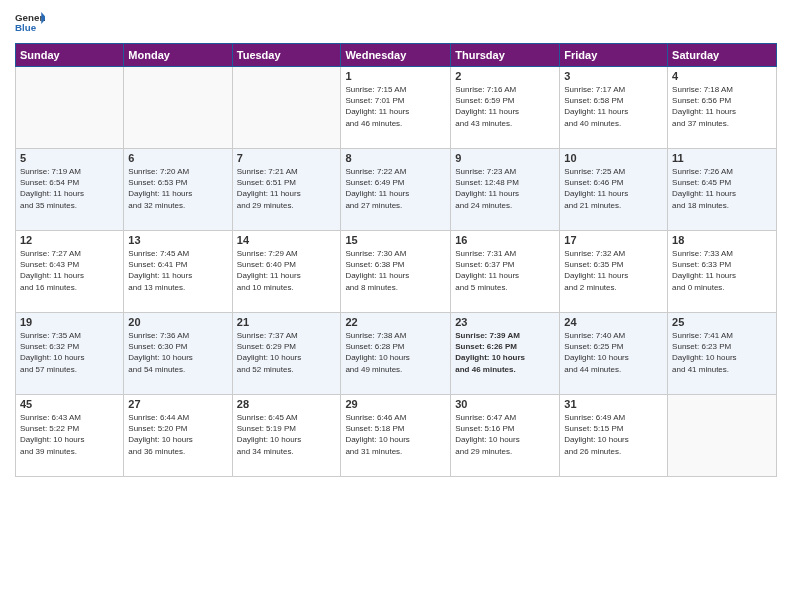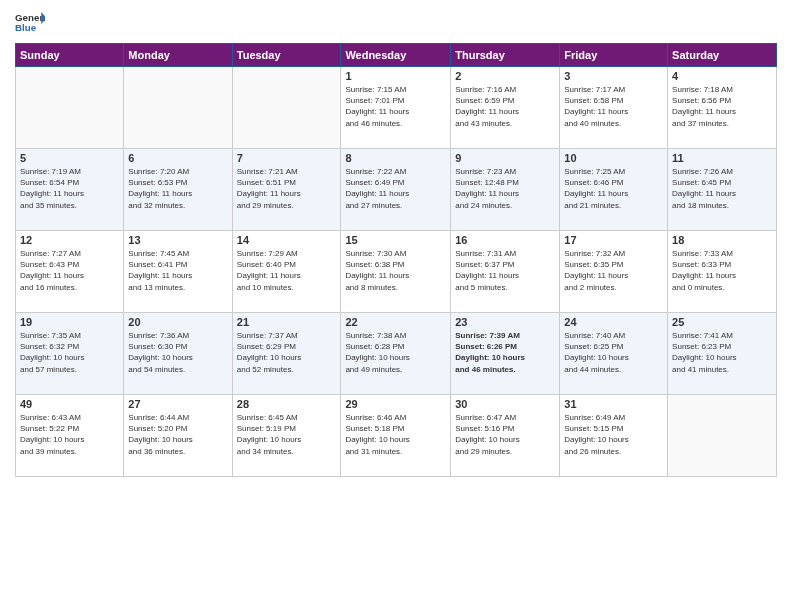--- a/index.html
+++ b/index.html
@@ -298,21 +298,21 @@
           <td>
             <span class="day-num">25</span>
             <div class="day-info" style="white-space: pre-line;">Sunrise: 7:41 AM
 Sunset: 6:23 PM
 Daylight: 10 hours
 and 41 minutes.</div>
           </td>
         </tr>
         <tr>
           <td>
-            <span class="day-num">49</span>
+            <span class="day-num">45</span>
             <div class="day-info" style="white-space: pre-line;">Sunrise: 6:43 AM
 Sunset: 5:22 PM
 Daylight: 10 hours
 and 39 minutes.</div>
           </td>
           <td>
             <span class="day-num">27</span>
             <div class="day-info" style="white-space: pre-line;">Sunrise: 6:44 AM
 Sunset: 5:20 PM
 Daylight: 10 hours

